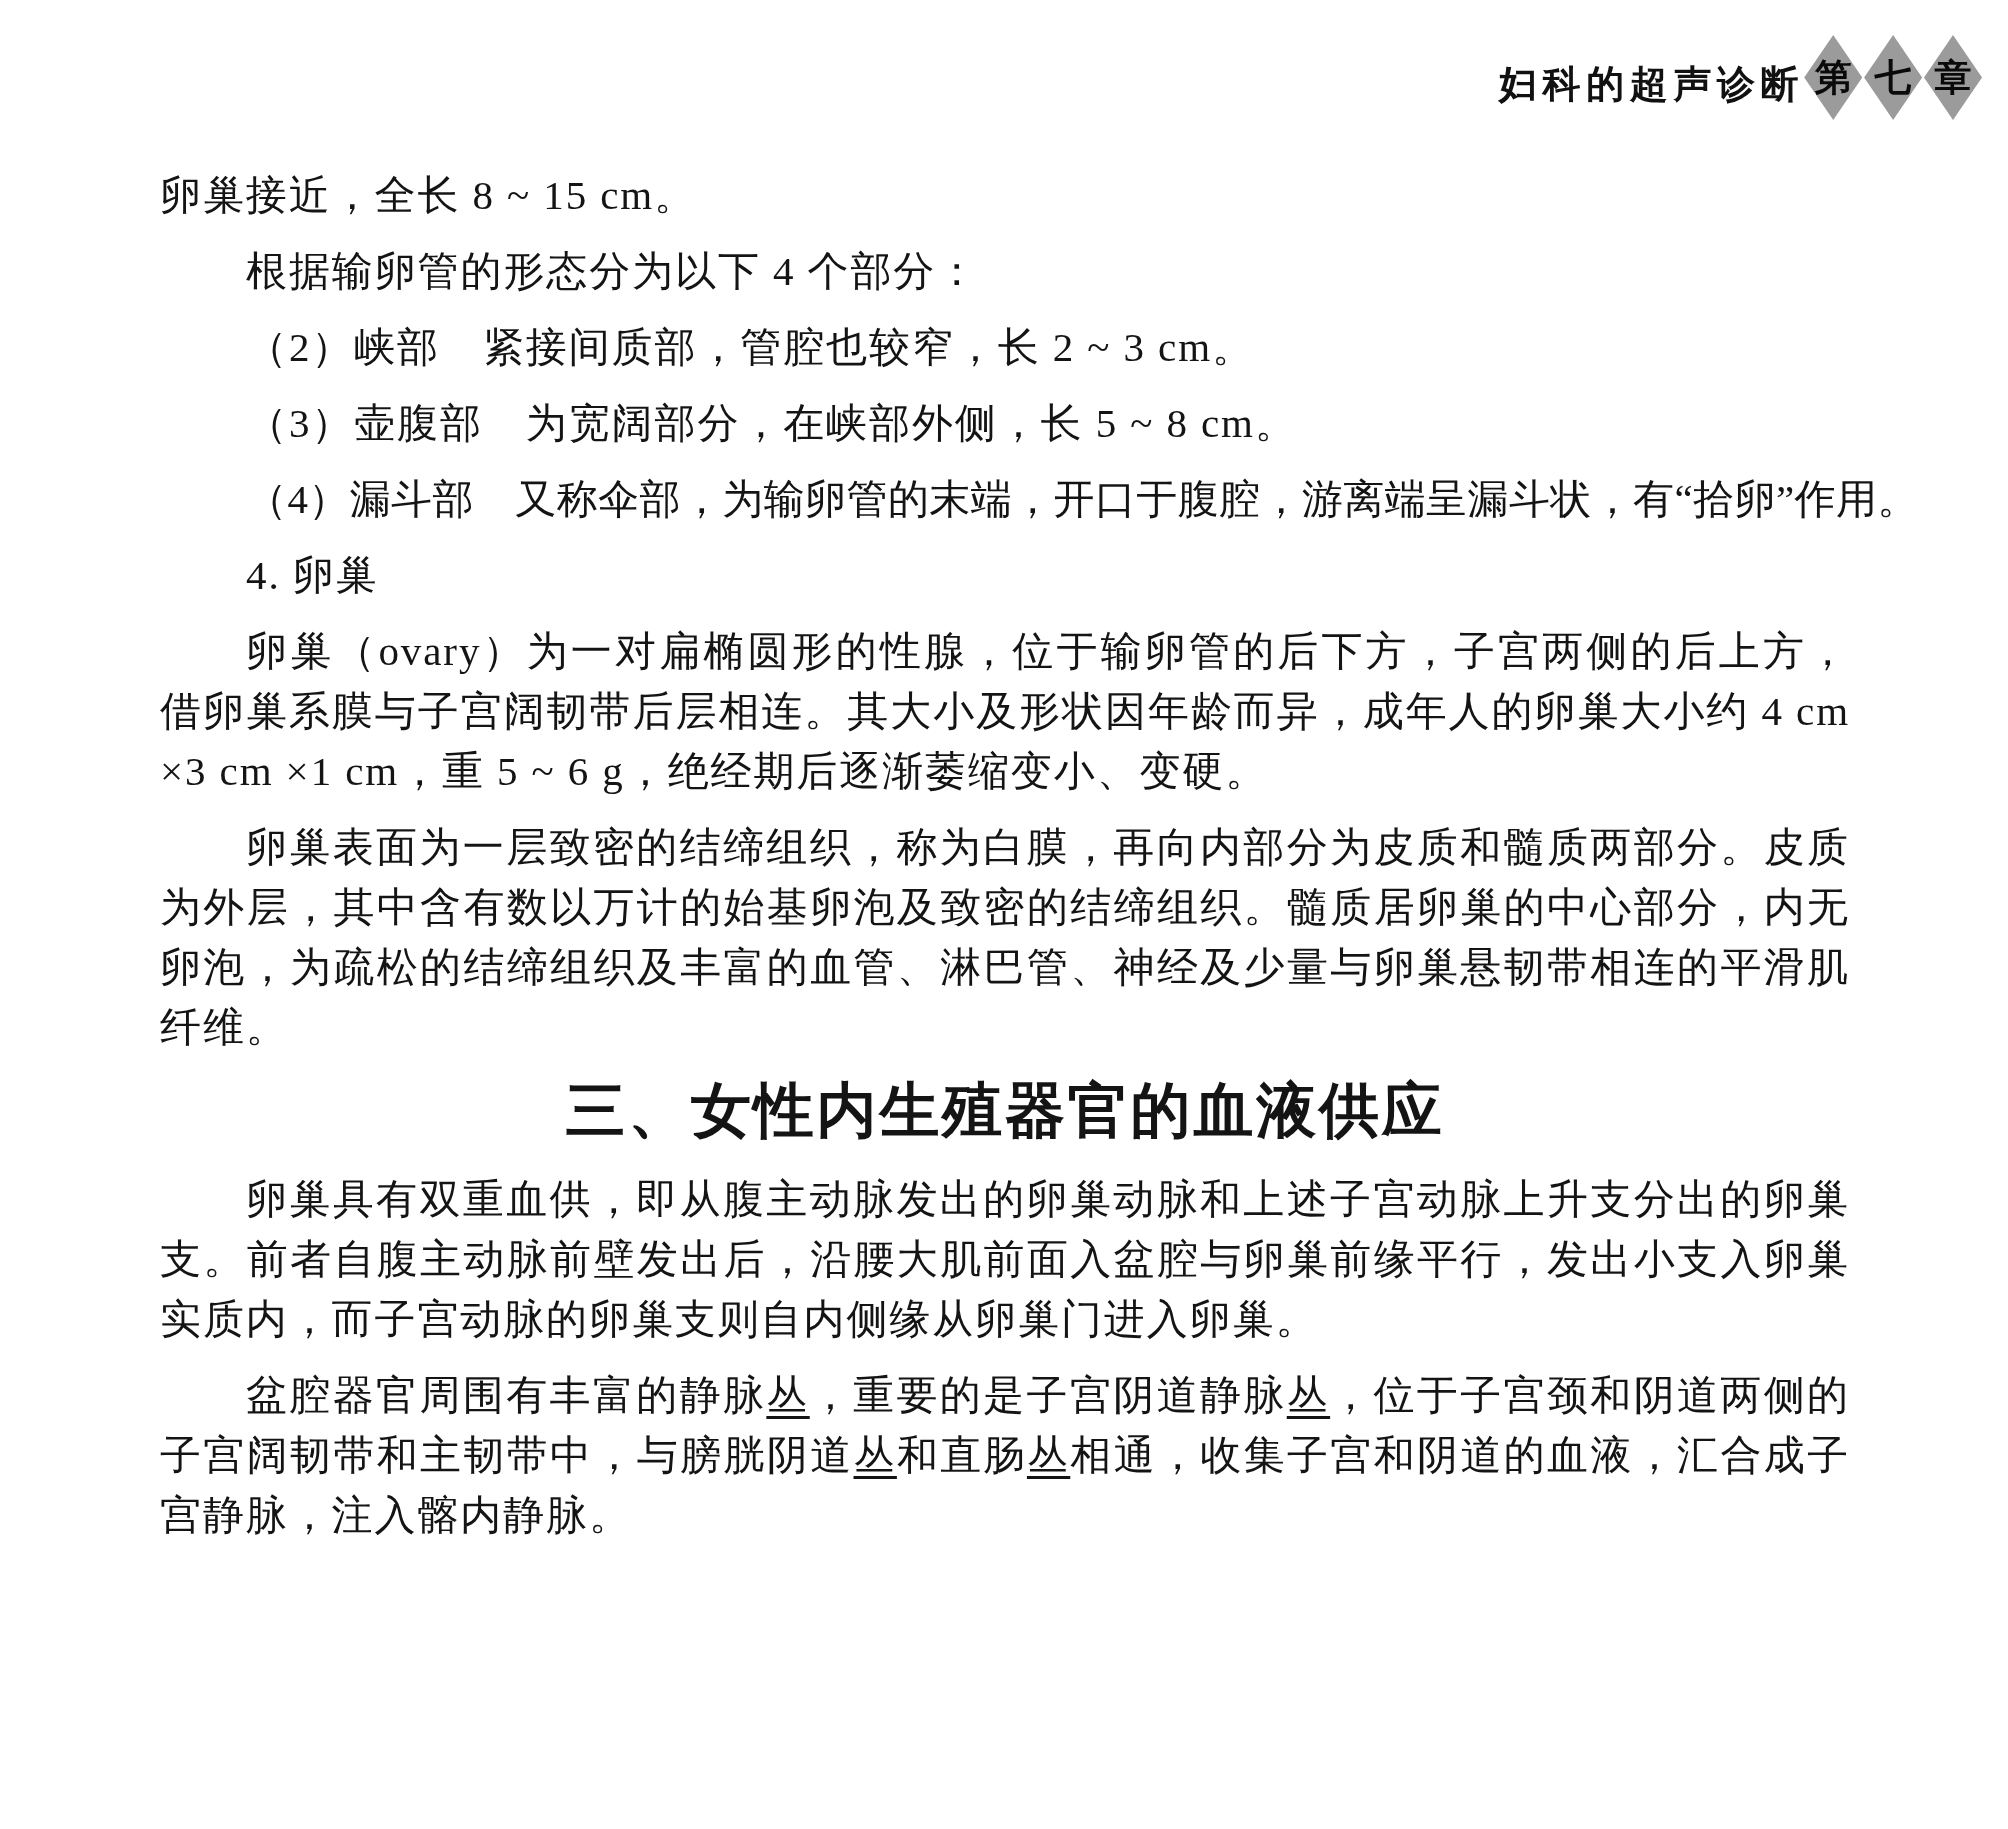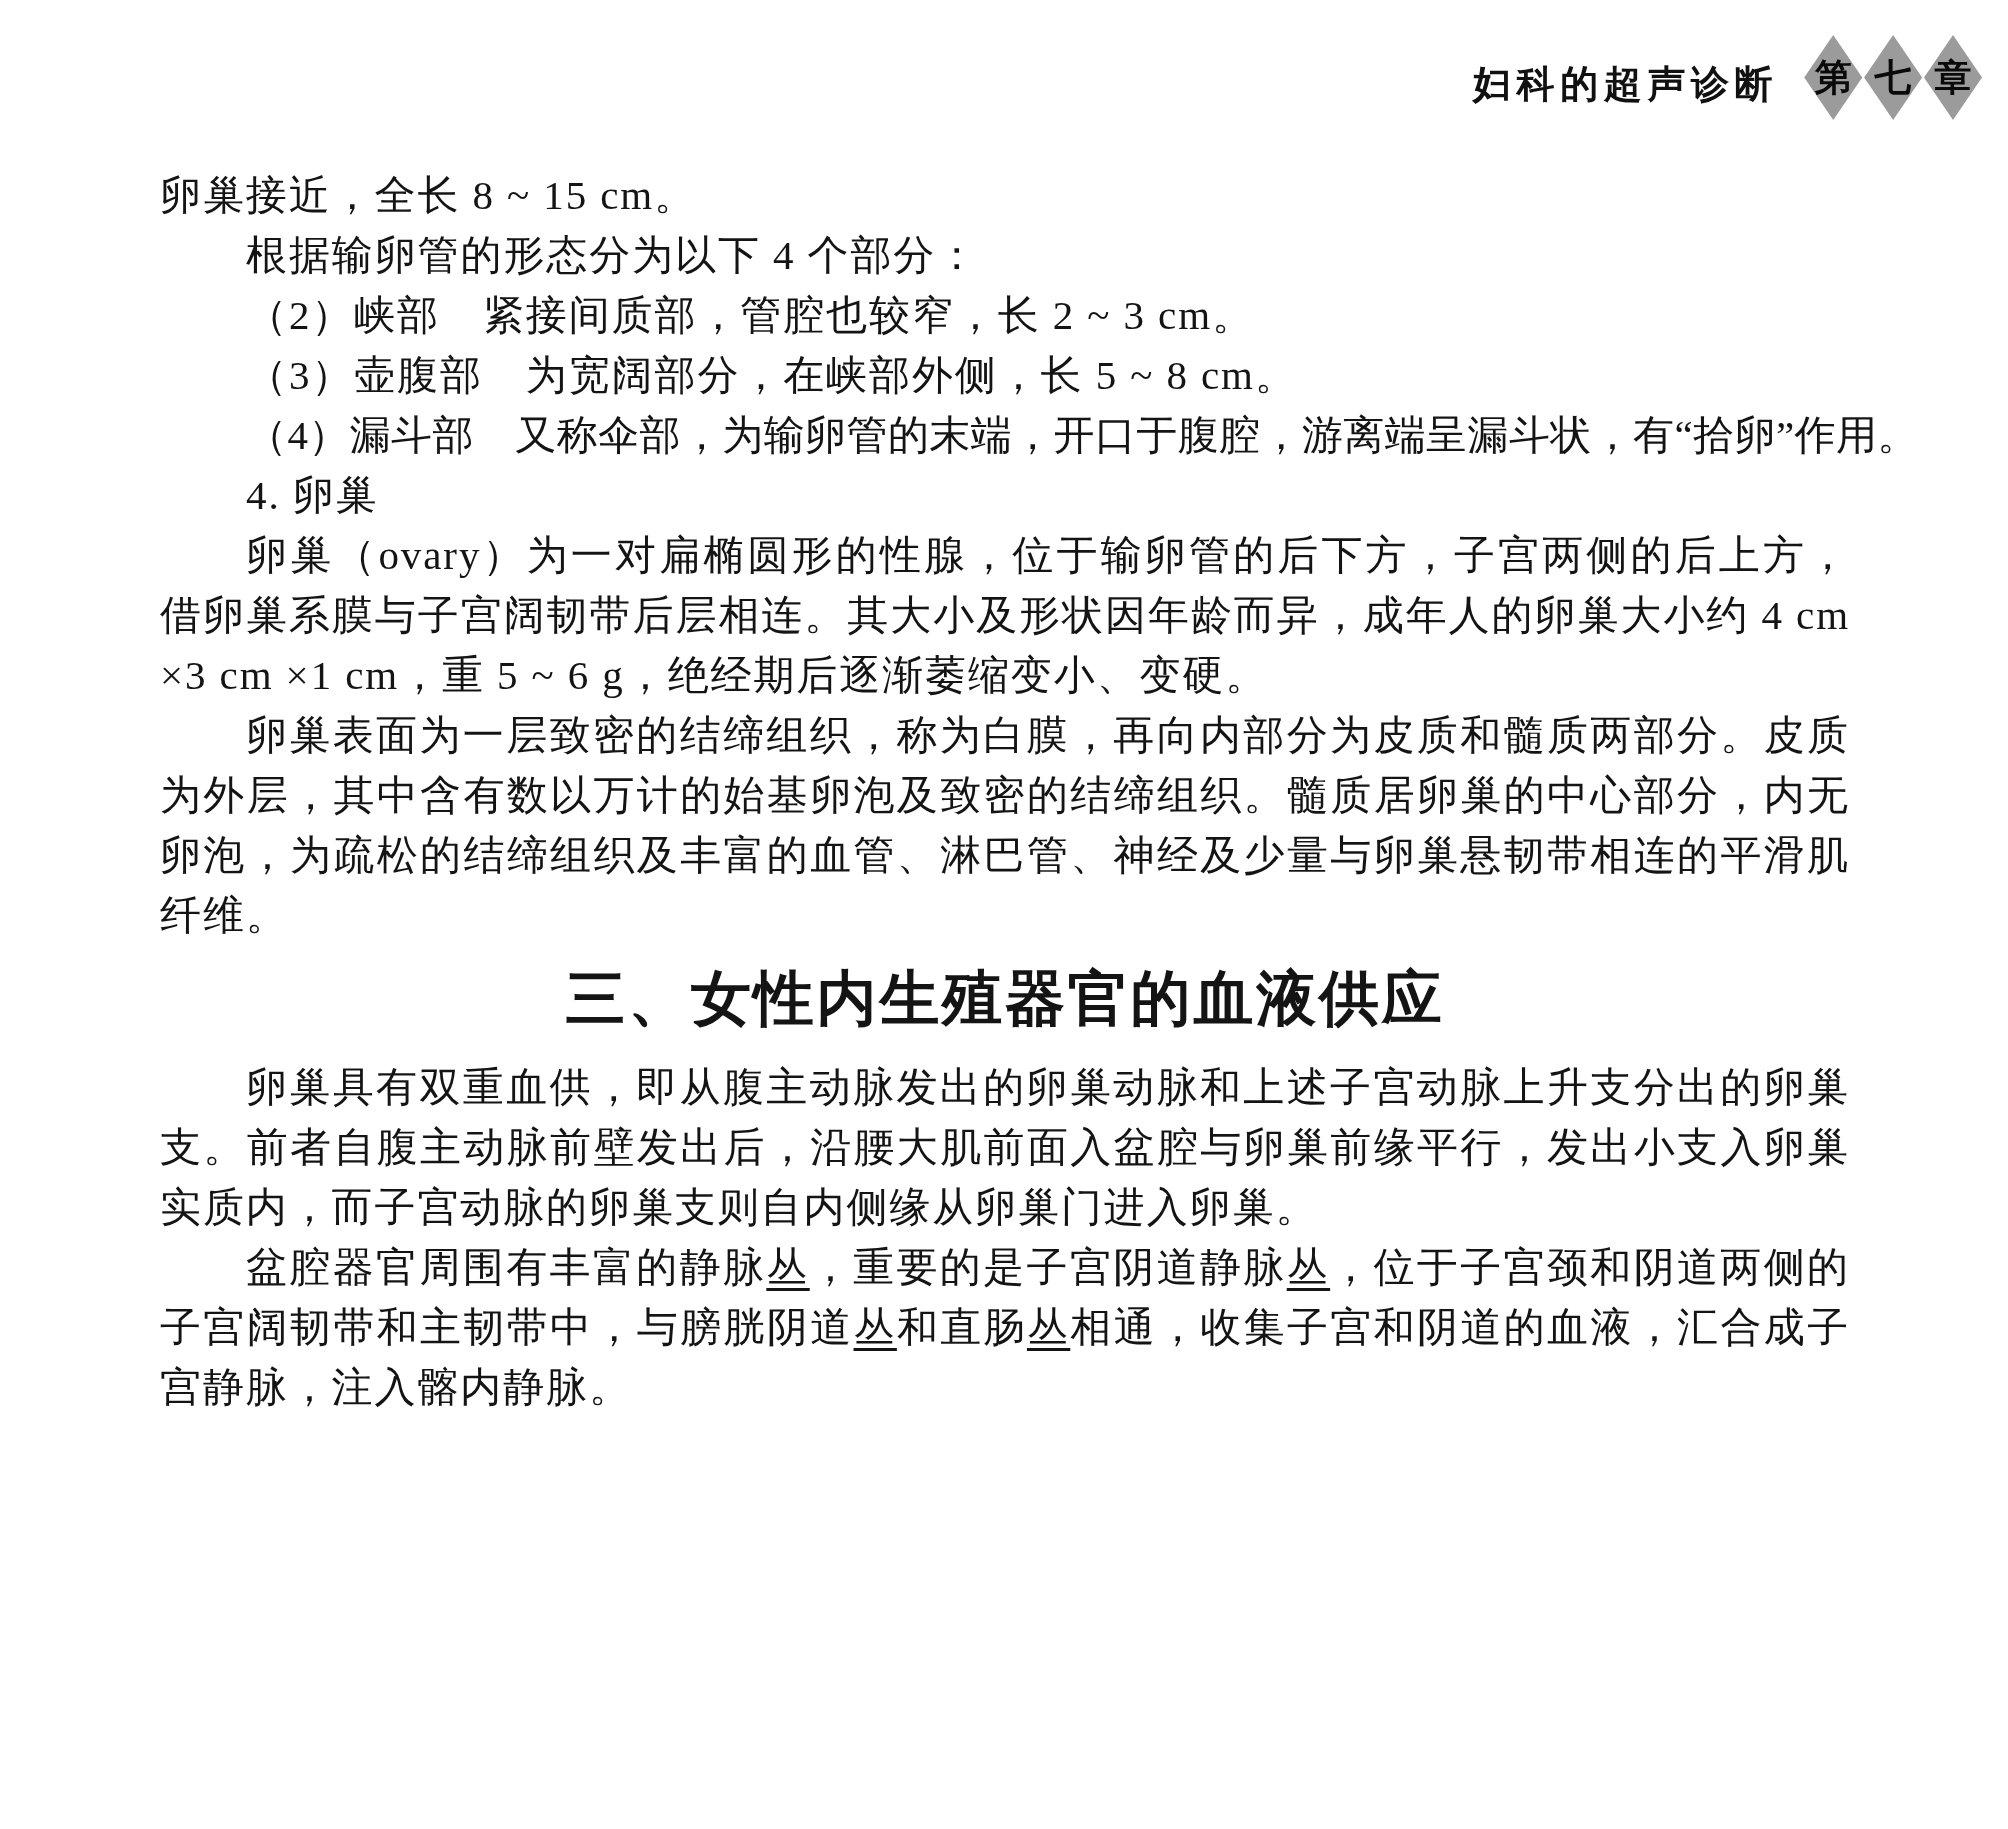--- a/index.html
+++ b/index.html
@@ -18,21 +18,20 @@
   }
   
   .running-head {
     position: absolute;
     top: 35px;
     left: 0;
     right: 26px;
     display: flex;
     justify-content: flex-end;
     align-items: center;
-    gap: 26px;
   }
   .running-head-title {
     font-family: "Liberation Sans", "DejaVu Sans", sans-serif;
     font-weight: 600;
     font-size: 38px;
     letter-spacing: 5.6px;
     color: #111;
     line-height: 1;
     padding-top: 13px;
   }
@@ -67,20 +66,21 @@
     line-height: 60px;
     letter-spacing: 1.9px;
     text-align: justify;
     text-justify: inter-character;
   }
   .line {
     white-space: nowrap;
   }
   .indent {
     text-indent: 86px;
+    margin-top: 16px;
   }
   .para {
     text-align: justify;
     text-justify: inter-character;
   }
   .tight {
     letter-spacing: 0.4px;
   }
   .section-heading {
     text-align: center;

